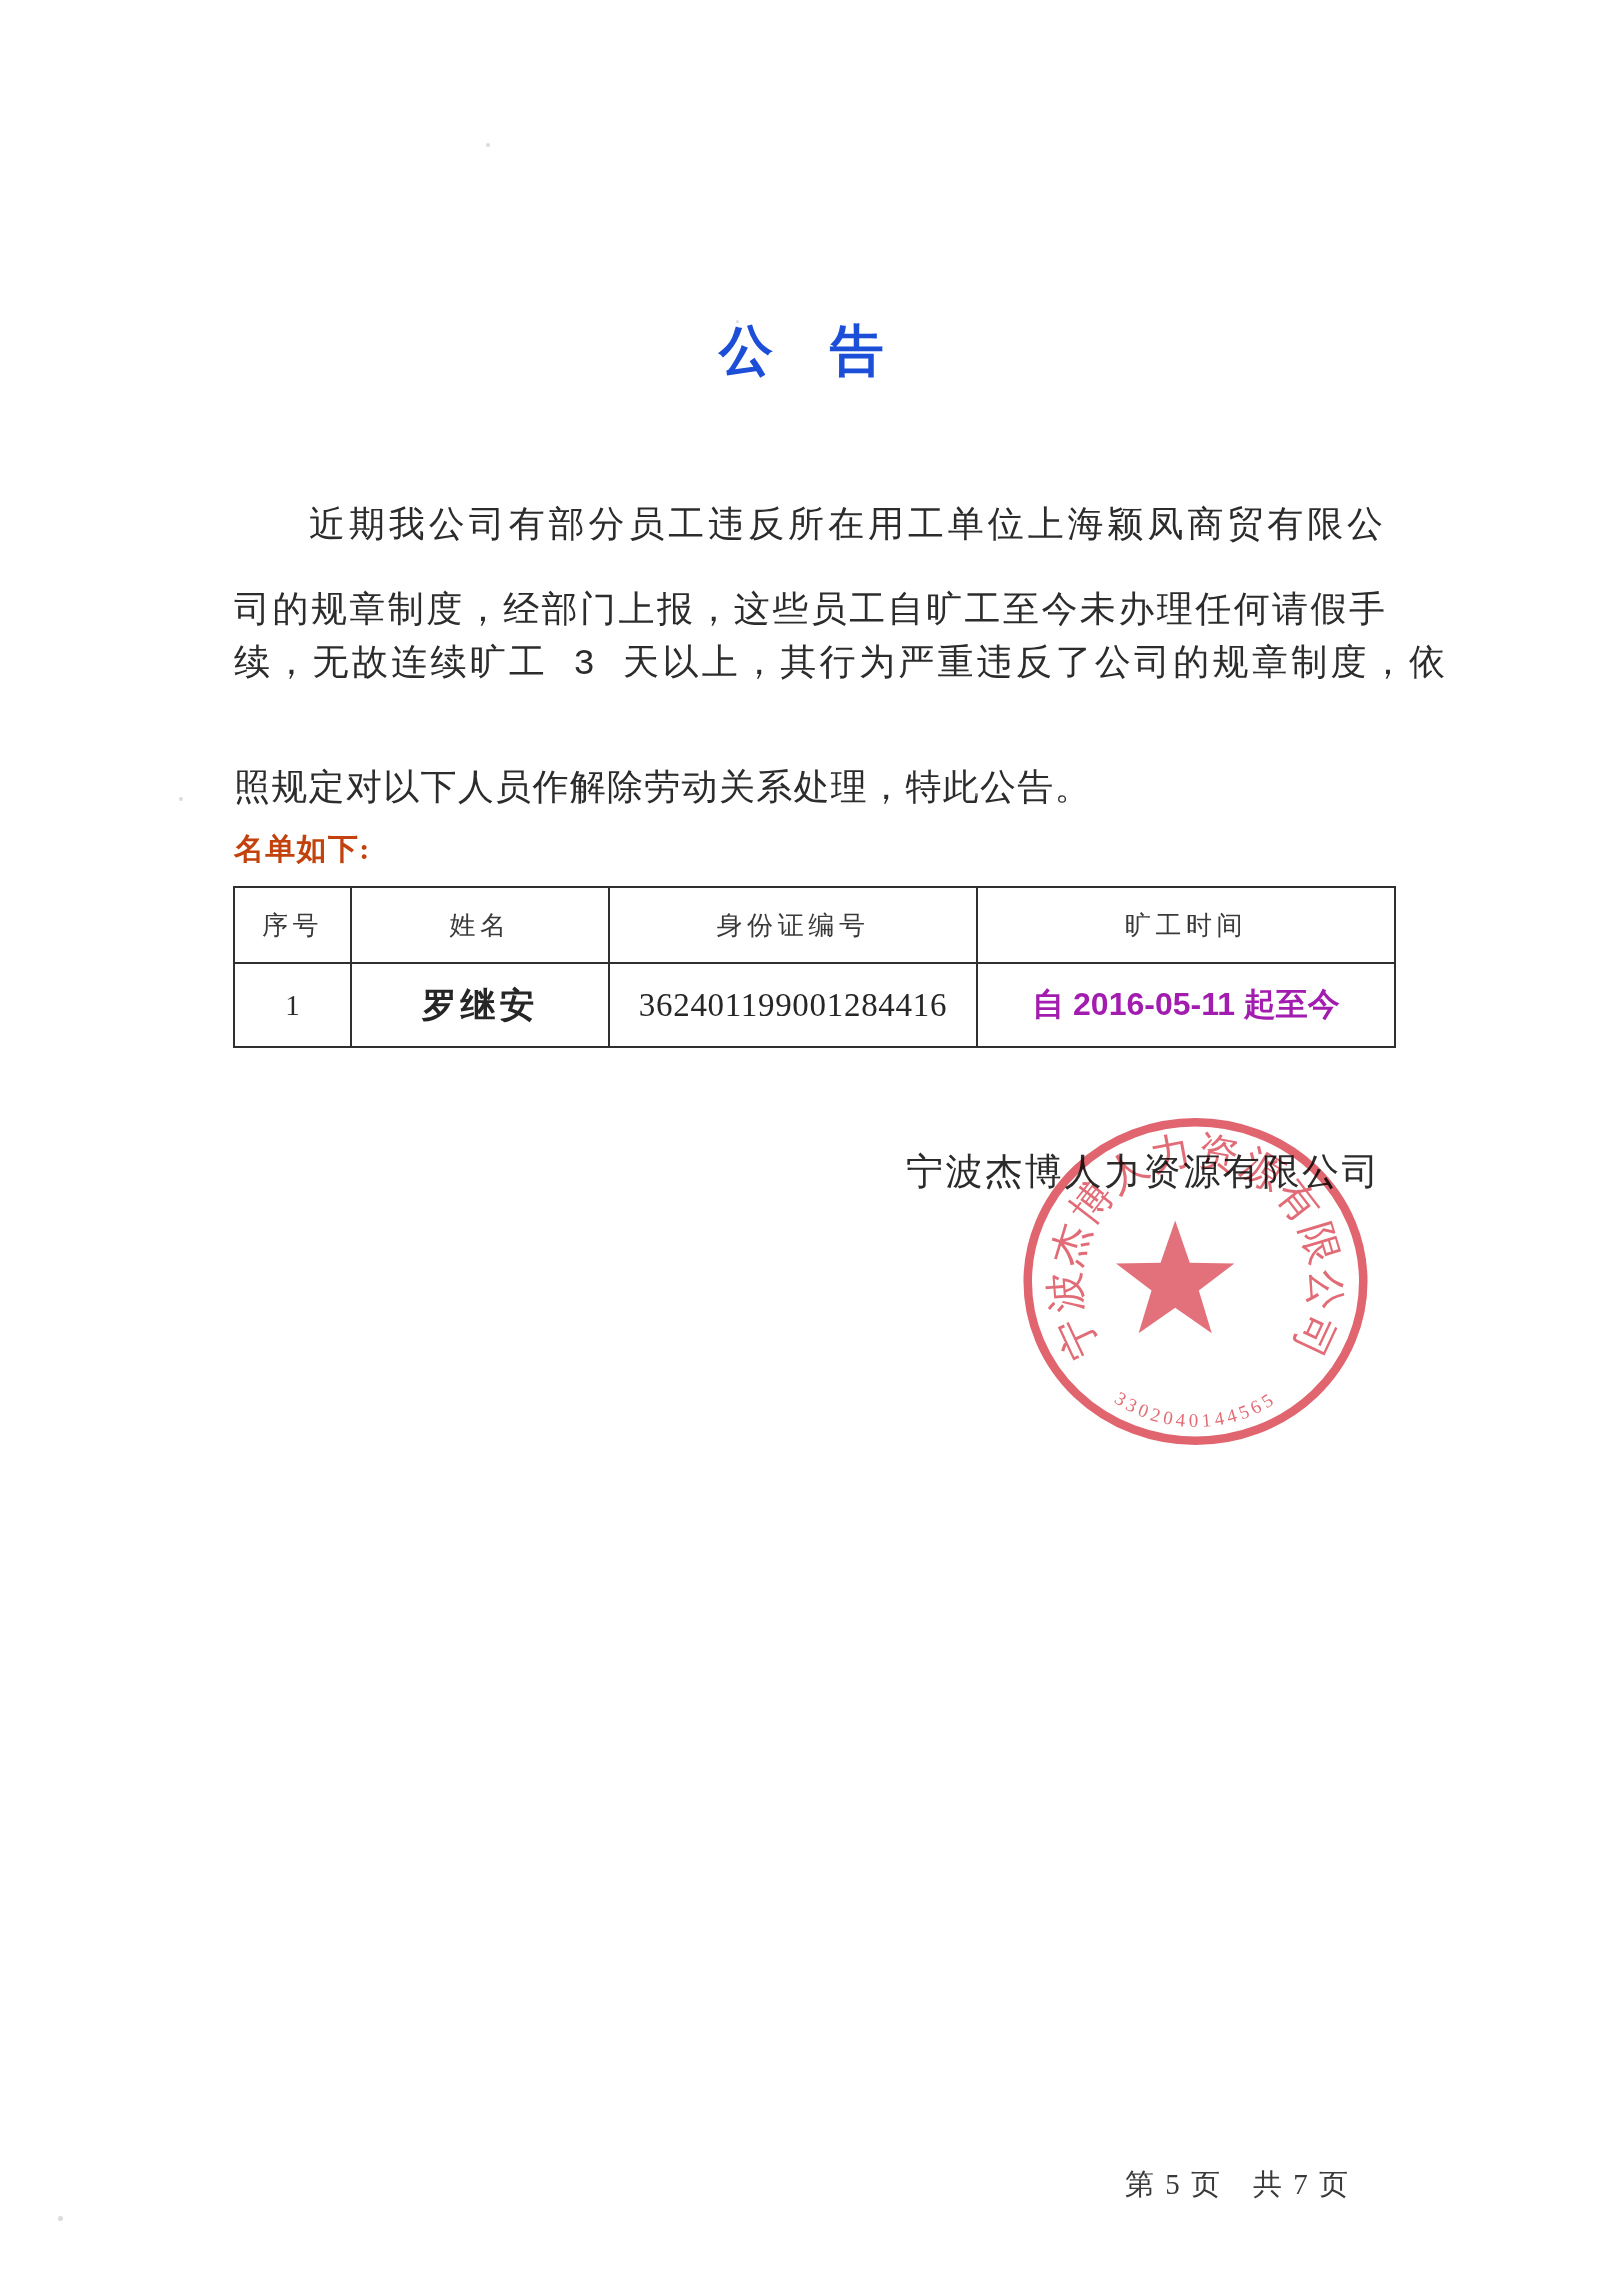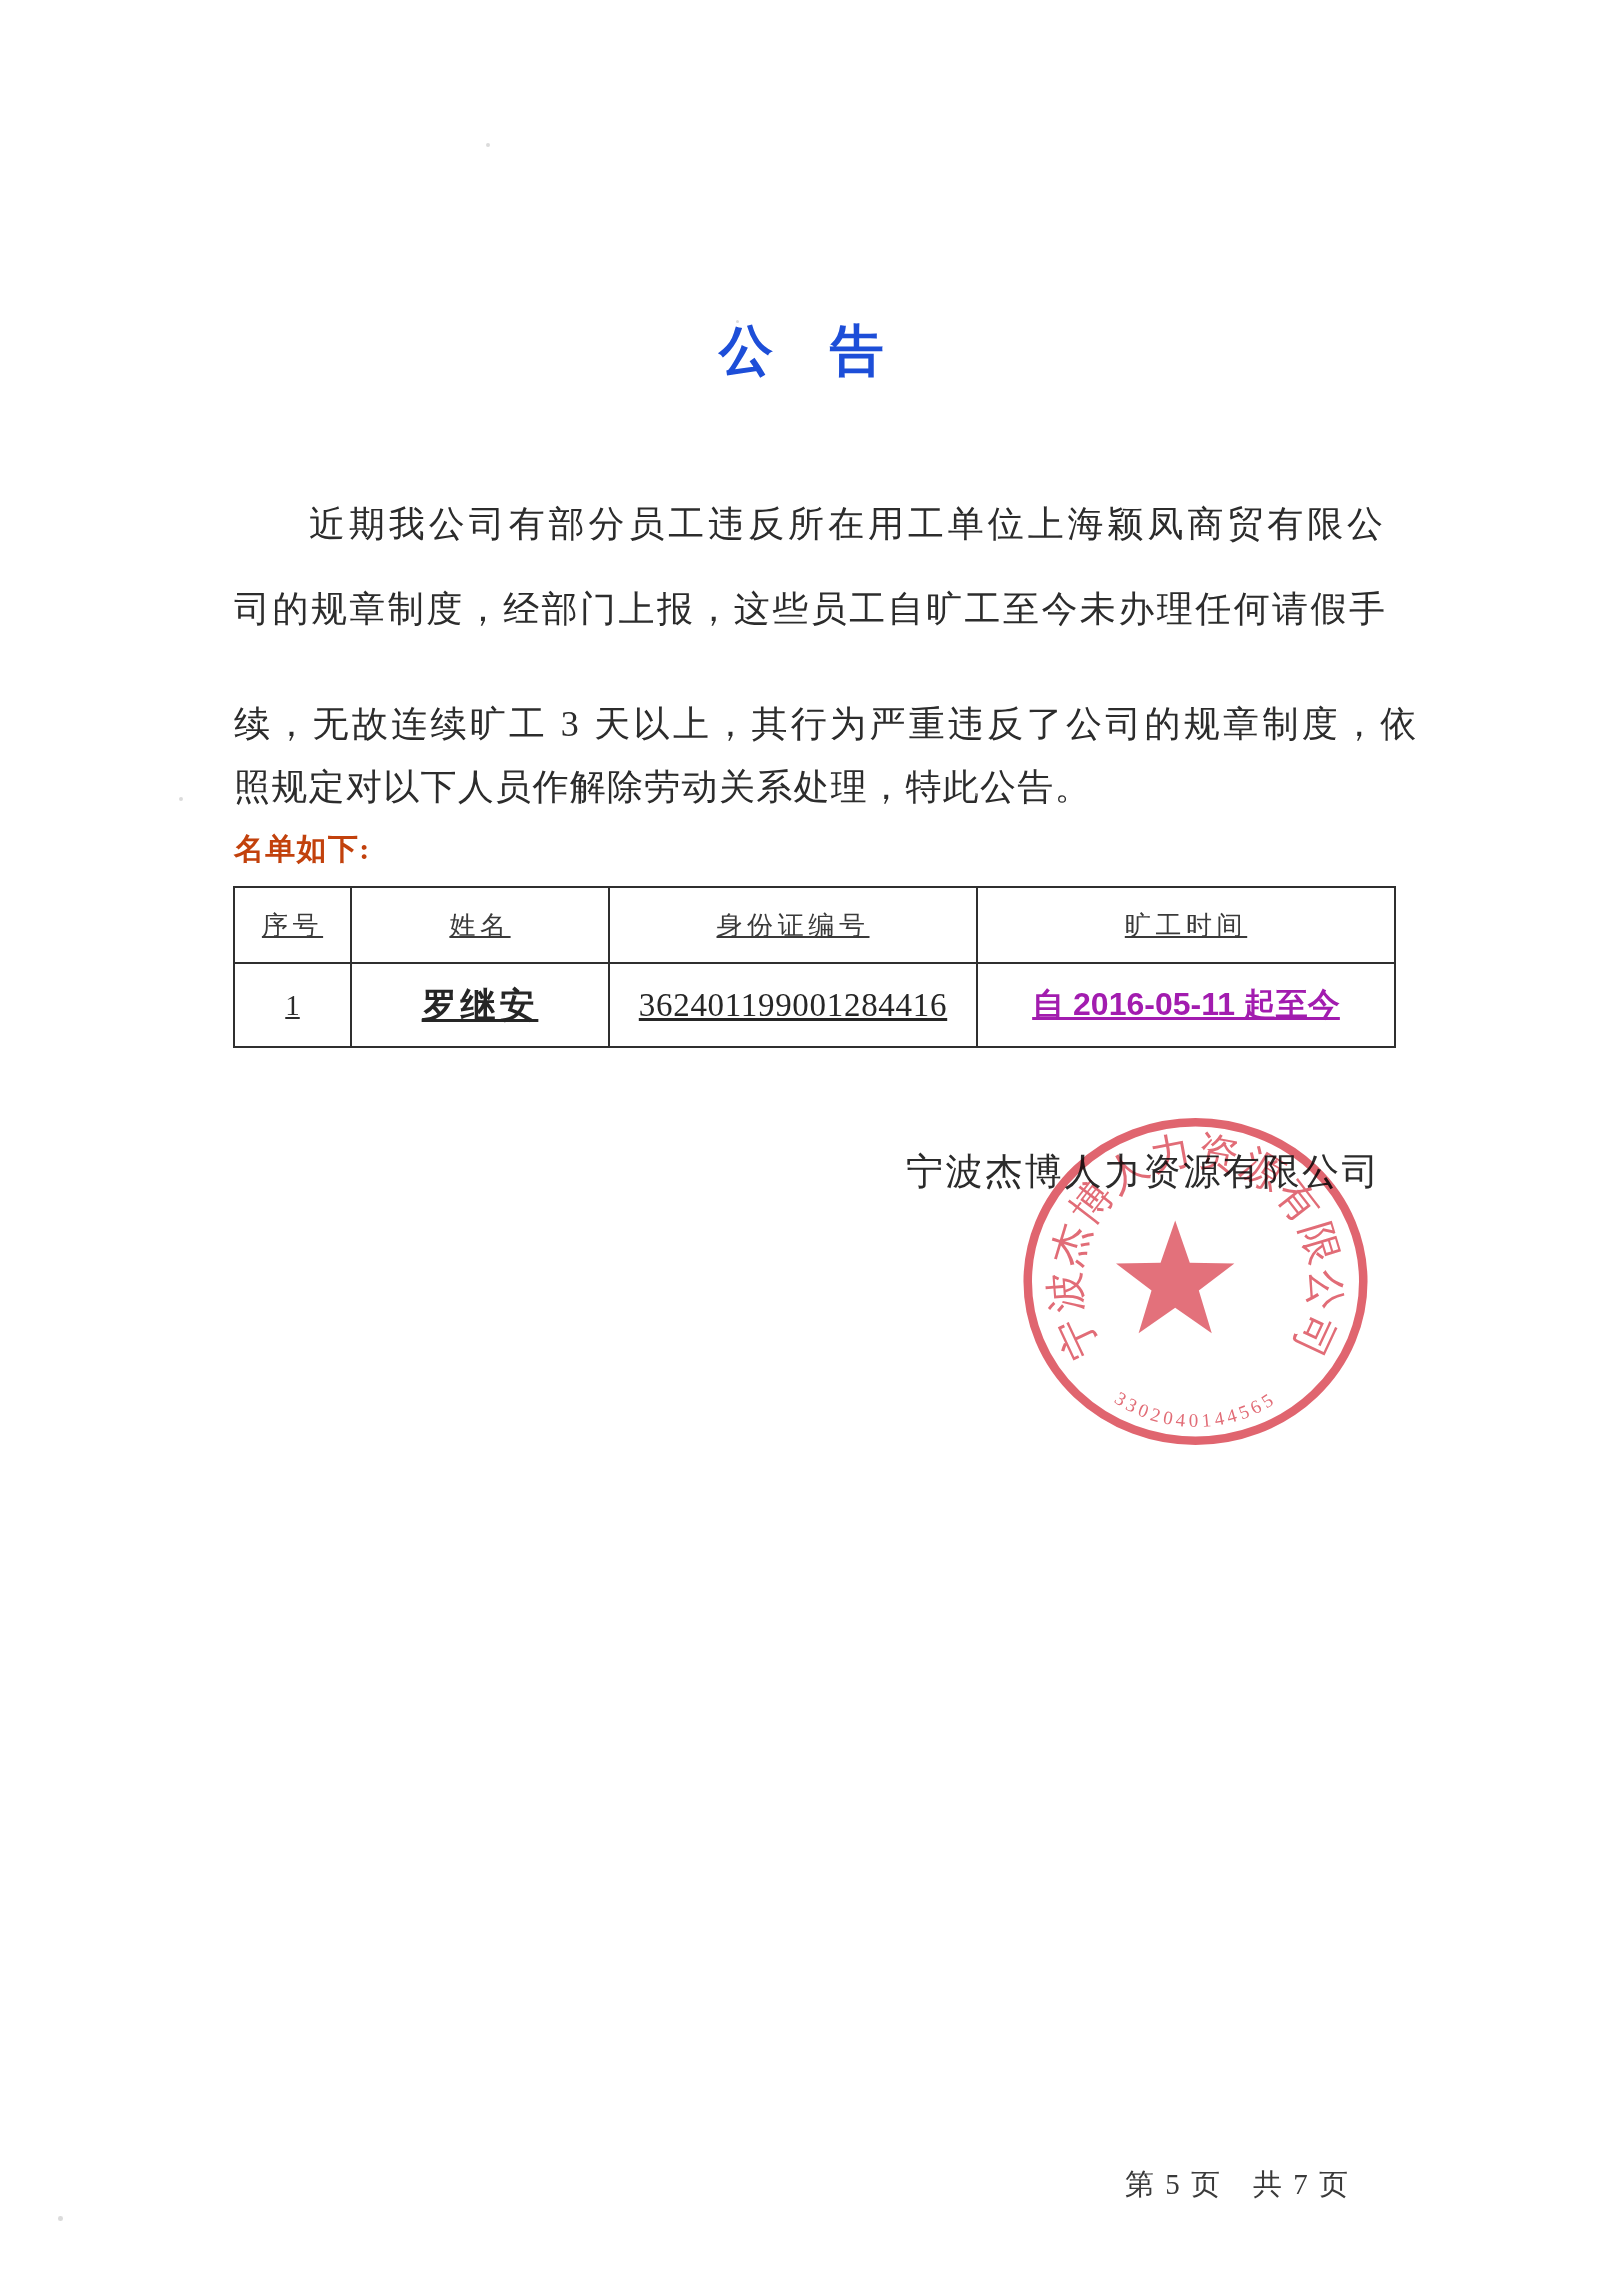--- a/index.html
+++ b/index.html
@@ -35,21 +35,21 @@
     font-size: 36px;
     line-height: 41px;
     text-align: justify;
     text-align-last: justify;
     letter-spacing: 2.6px;
     color: #2c2c2c;
     white-space: nowrap;
   }
   .para-line.l1 { top: 504px; padding-left: 75px; width: 1078px; letter-spacing: 3.9px; }
   .para-line.l2 { top: 589px; letter-spacing: 2px; }
-  .para-line.l3 { top: 704px; letter-spacing: 3.3px; }
+  .para-line.l3 { top: 644px; letter-spacing: 3.3px; font-family: Liberation Mono, monospace; }
   .para-line.l4 { top: 759px; text-align: left; text-align-last: left; letter-spacing: 1.3px; margin-top: 8px; }
   .list-label {
     position: absolute;
     left: 234px;
     top: 829px;
     font-size: 30px;
     font-weight: bold;
     color: #c2410c;
     letter-spacing: 1.3px;
   }
@@ -60,21 +60,20 @@
     width: 1160px;
     border-collapse: collapse;
     table-layout: fixed;
   }
   table.roster th, table.roster td {
     border: 2px solid #2f2f2f;
     text-align: center;
     vertical-align: middle;
     padding: 0;
     overflow: hidden;
-    text-decoration: underline;
   }
   table.roster th {
     height: 74px;
     font-size: 26px;
     font-weight: normal;
     letter-spacing: 4.6px;
     color: #3a3a3a;
   }
   table.roster td { height: 82px; }
   td.cell-index { font-size: 29px; color: #2b2b2b; }

